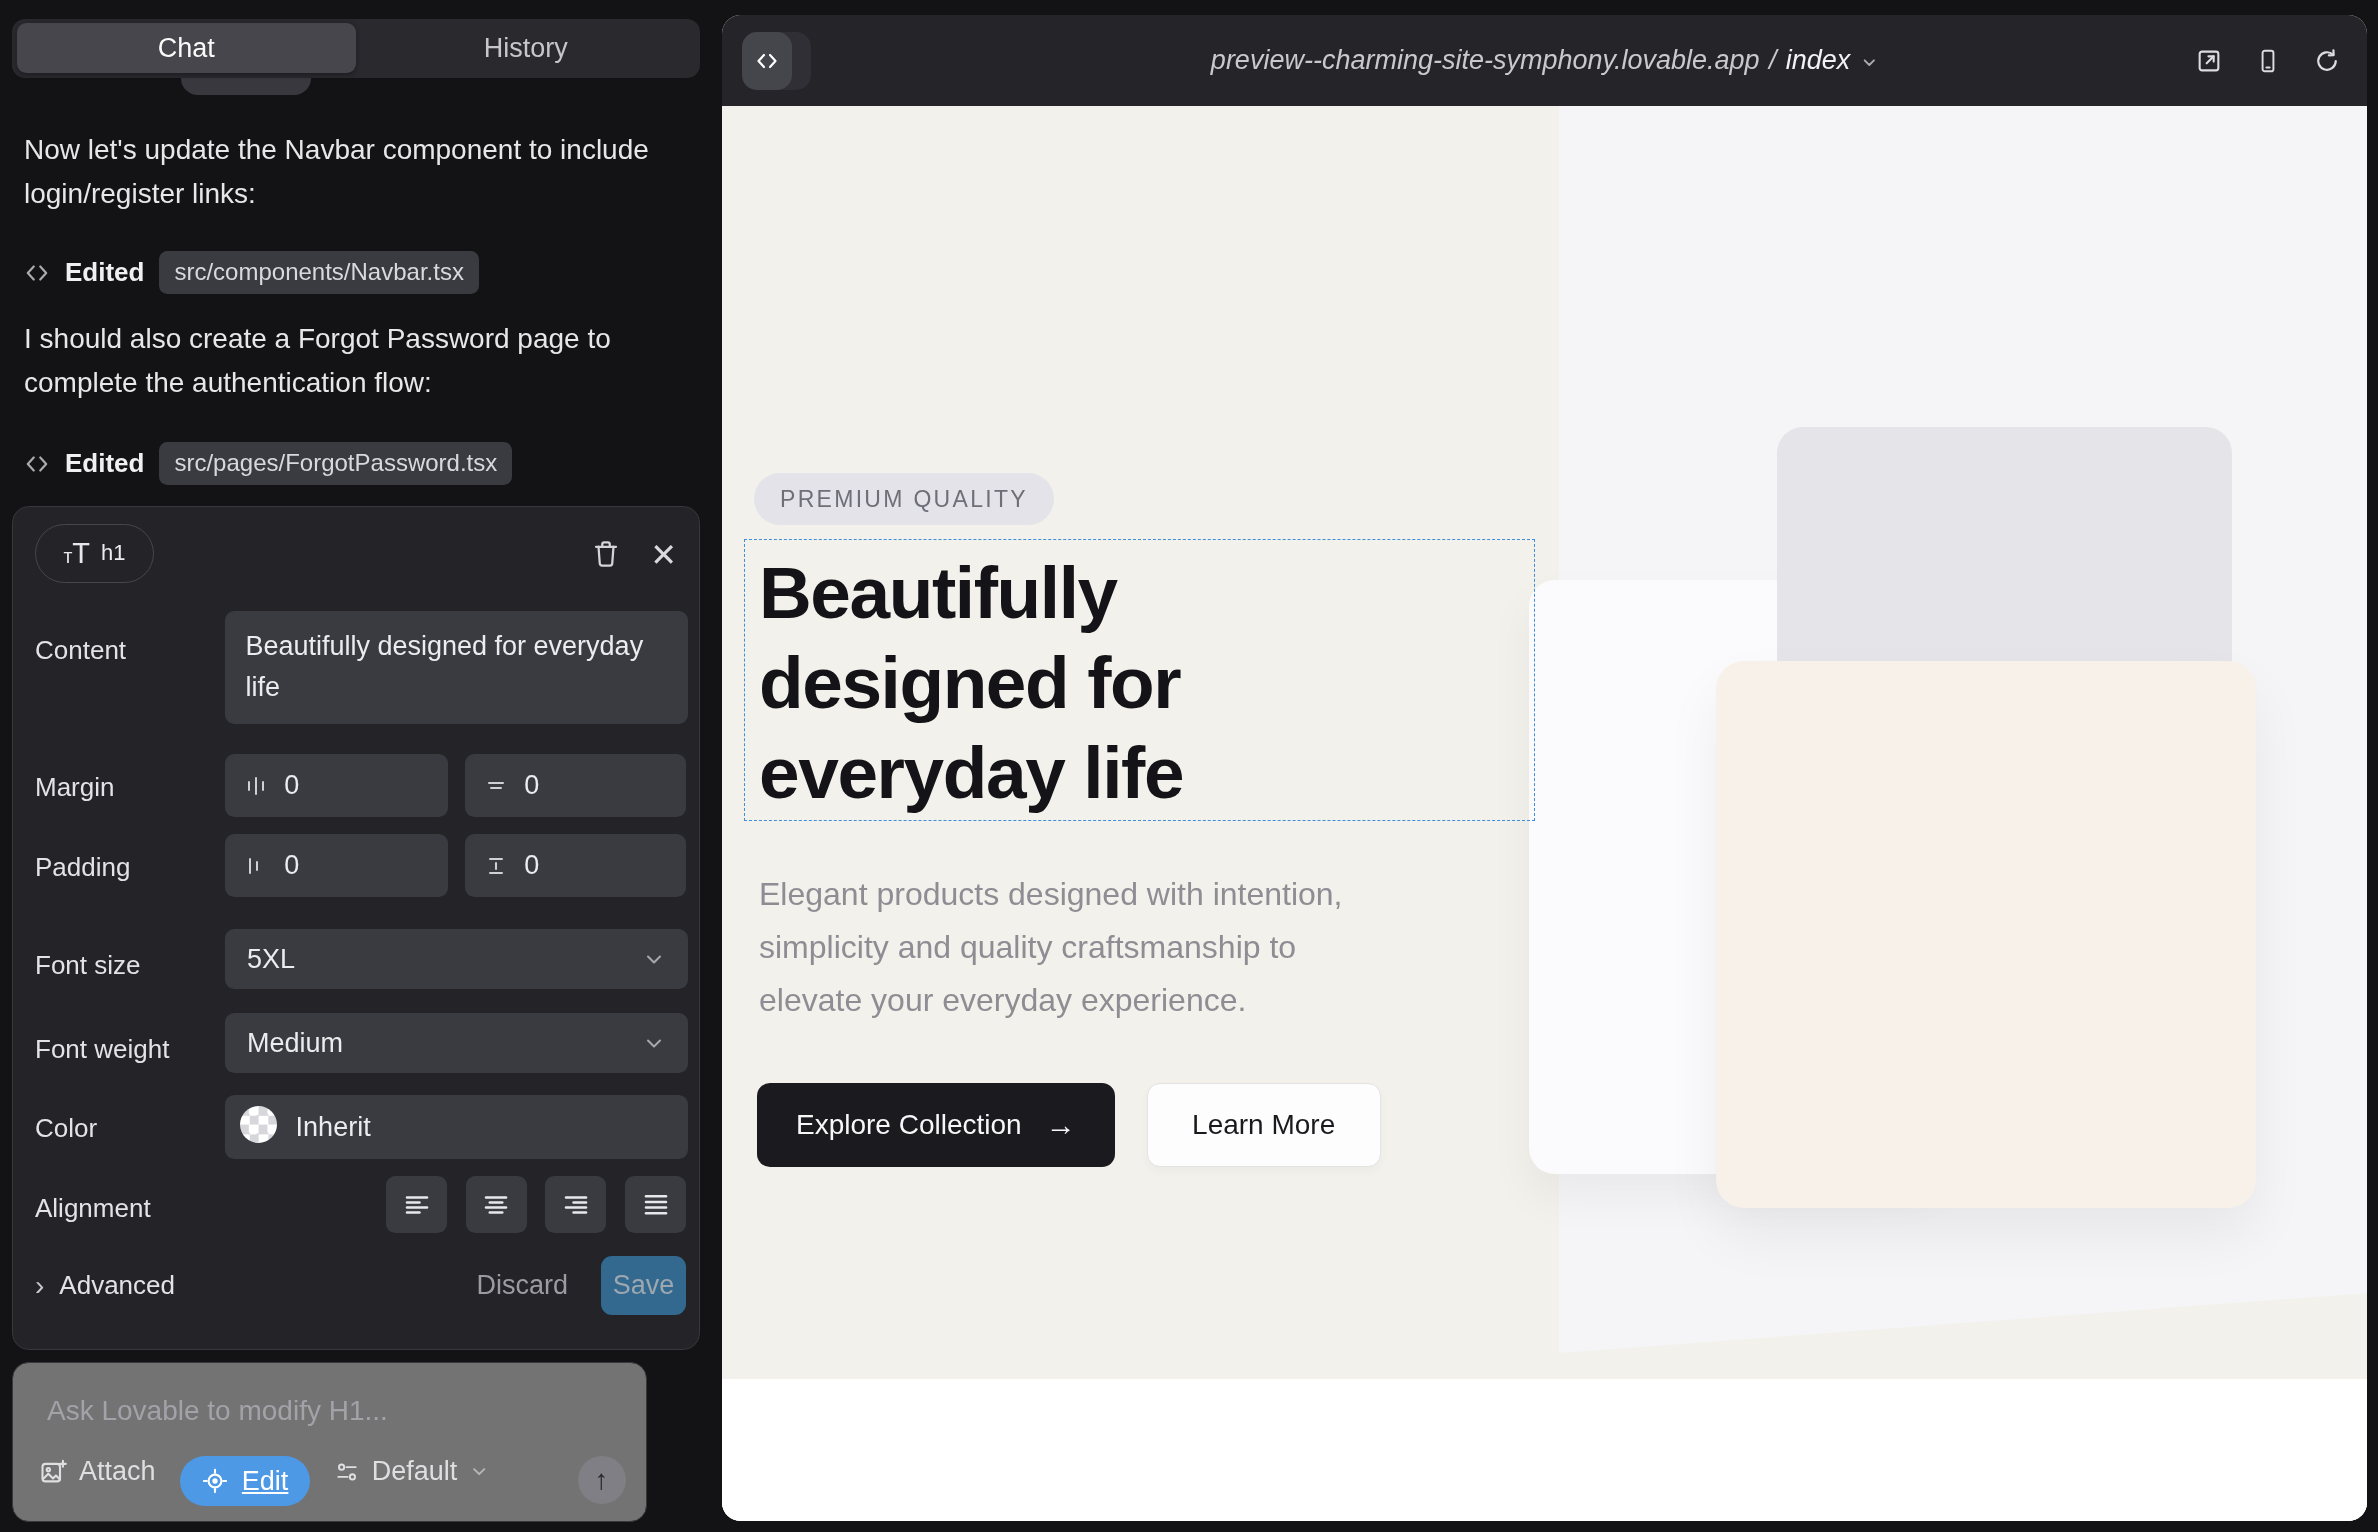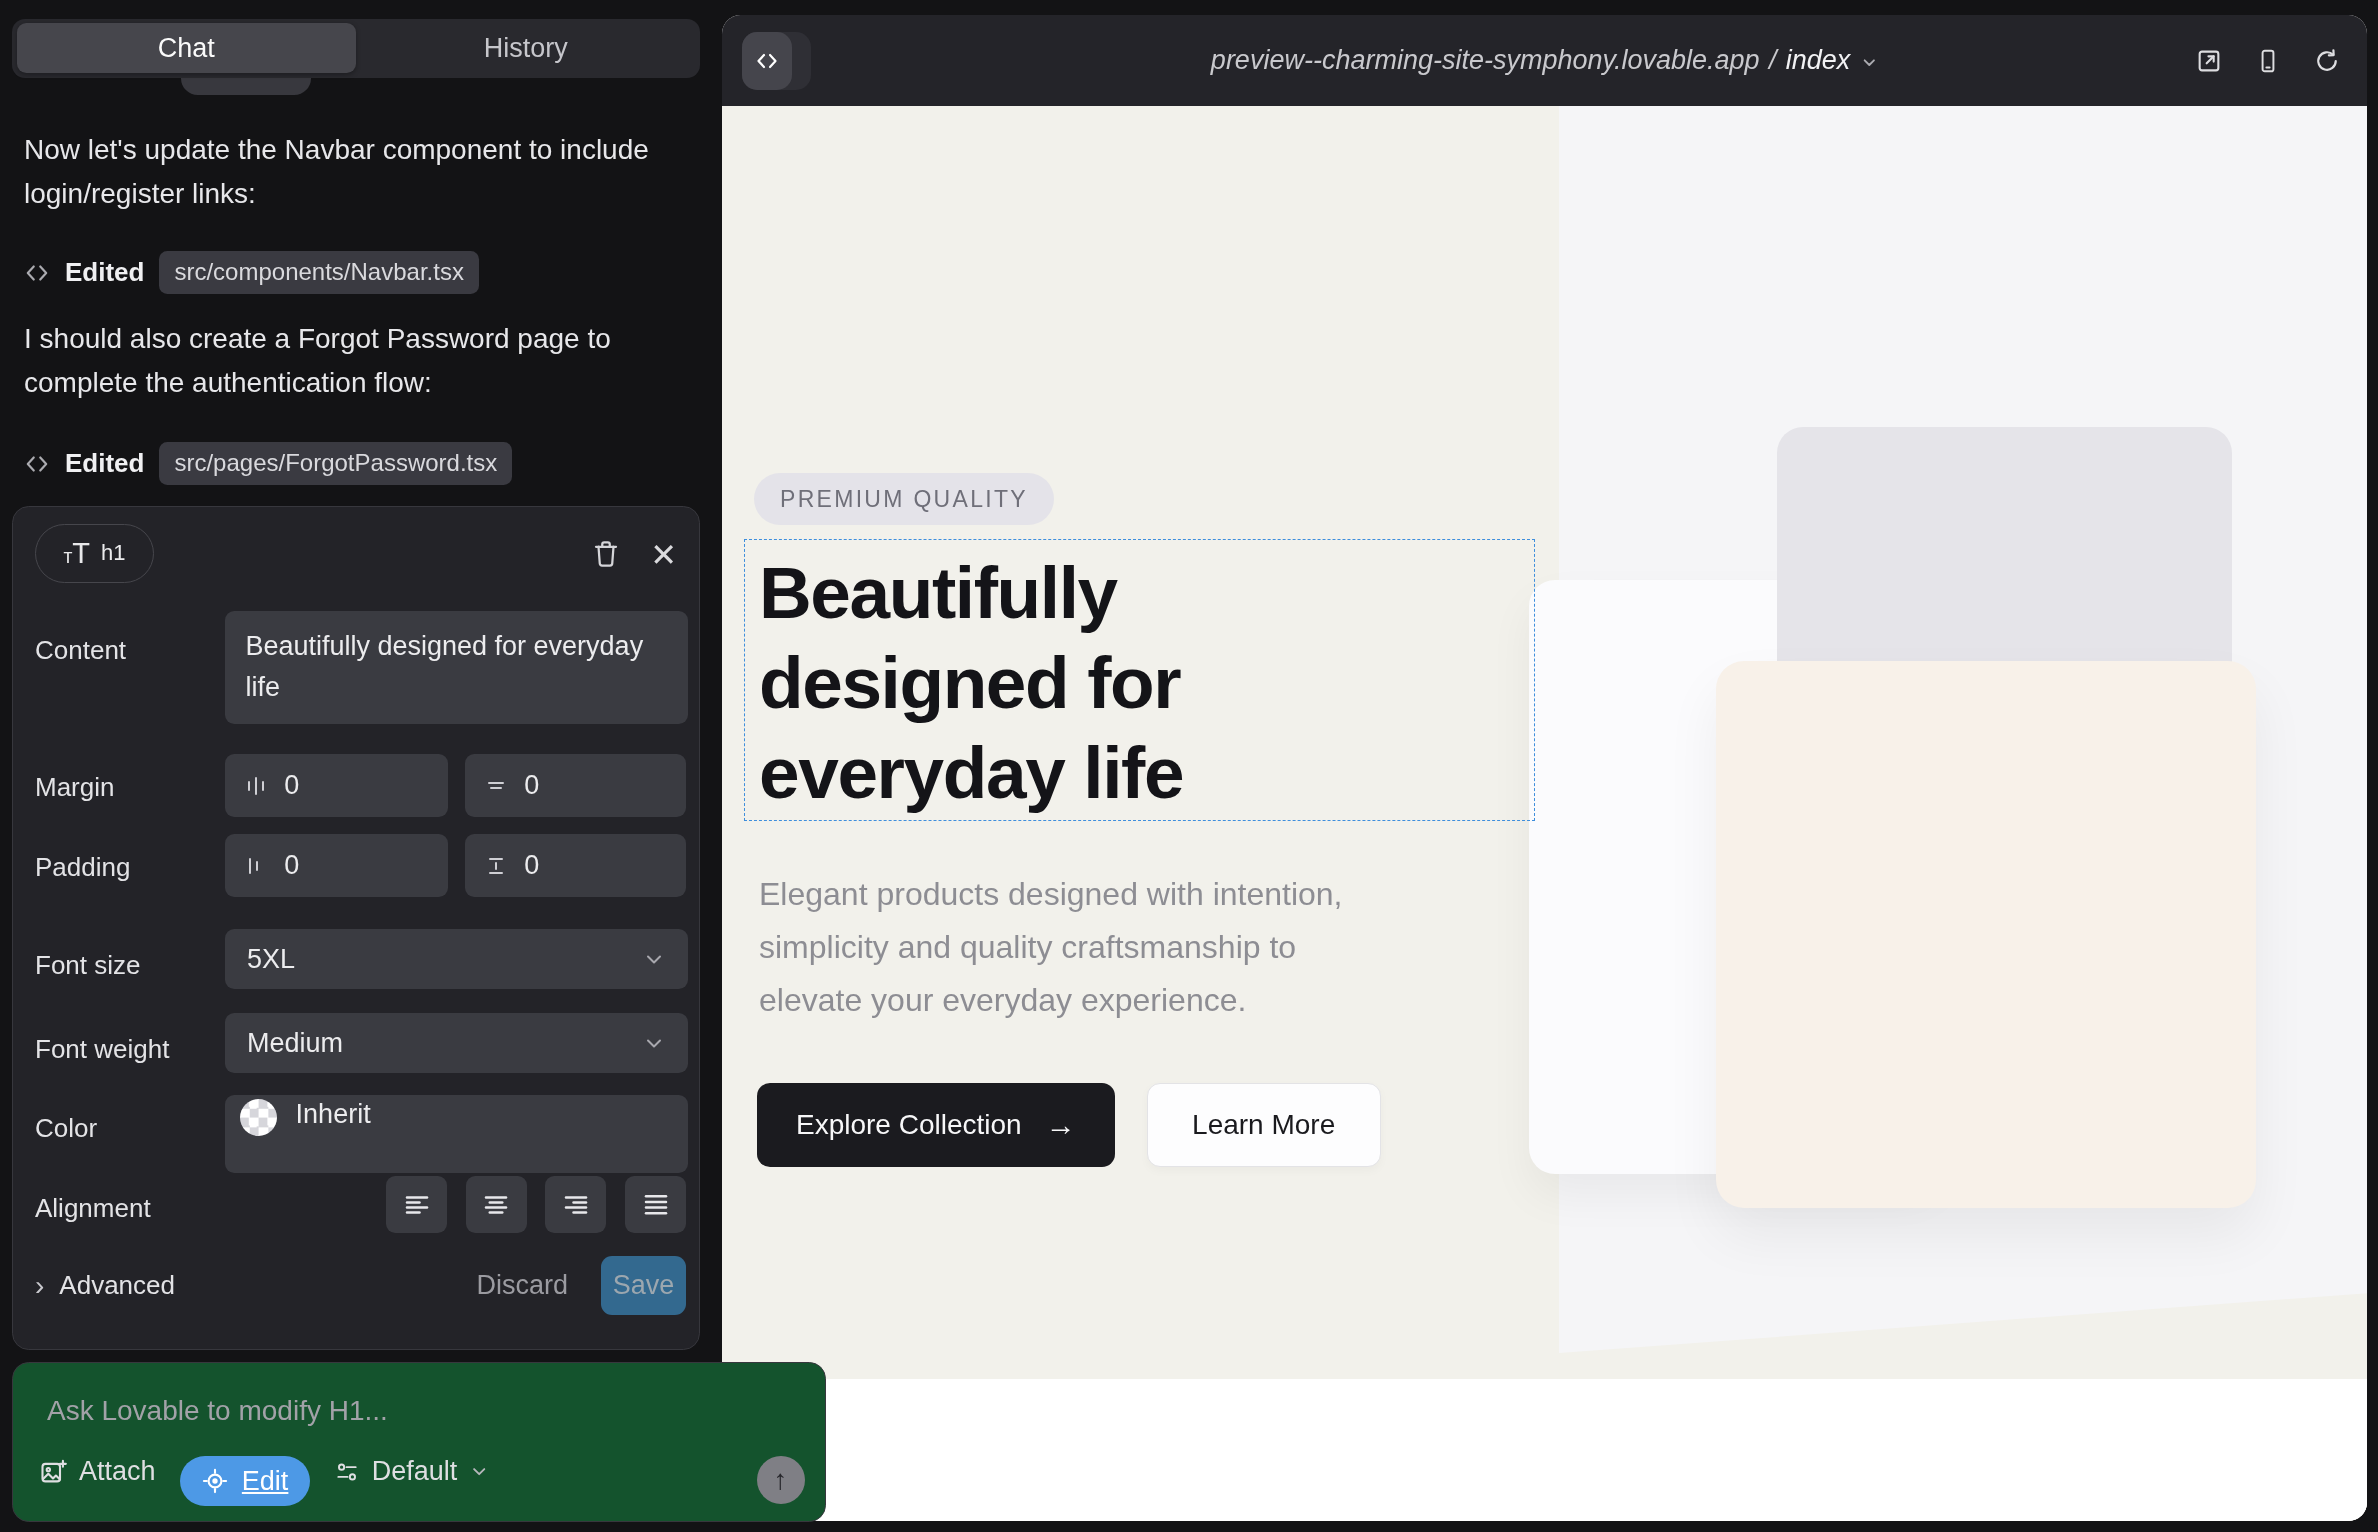--- a/index.html
+++ b/index.html
@@ -38,33 +38,33 @@
   .icon-btn.close { right:22px; top:32px; font-size:32px; color:#DADADD; line-height:32px; }
 
   .f-label { position:absolute; left:22px; font-size:26px; font-weight:500; color:#E3E3E6; }
   .ctrl { position:absolute; background:#3A3B41; border-radius:9.3px; color:#ECECEE; font-size:27px; }
   .content-box { left:212px; top:104px; width:463px; height:113px; padding:15px 20.4px; line-height:41px; }
   .mini { left:212px; width:223px; height:63px; display:flex; align-items:center; gap:16.7px; padding:0 18.6px; color:#ECECEE; }
   .mini.second { left:452px; width:221px; }
   .mini svg { color:#CFCFD4; flex:none; }
   .select { left:212px; width:463px; height:60px; display:flex; align-items:center; padding:0 22px; }
   .select .chev { margin-left:auto; color:#A8A8AE; display:flex; }
-  .color-ctrl { left:212px; top:588px; width:463px; height:78px; display:flex; align-items:flex-start; gap:18.6px; padding:4px 15px; }
+  .color-ctrl { left:212px; top:588px; width:463px; height:64px; display:flex; align-items:flex-end; gap:18.6px; padding:16px 15px; }
   .swatch { width:37px; height:37px; border-radius:50%;
     background:repeating-conic-gradient(#ffffff 0% 25%, #D6D6DB 25% 50%) 0 0/18.6px 18.6px; }
   .align-row { position:absolute; right:13px; top:669px; display:flex; gap:18.6px; }
   .align-btn { width:61px; height:57px; background:#3A3B41; border-radius:9.3px; display:flex; align-items:center; justify-content:center; color:#E8E8EB; }
   .efoot { position:absolute; left:22px; right:13px; top:748px; height:61px; display:flex; align-items:center; }
   .advanced { display:flex; align-items:center; gap:15px; color:#E3E3E6; font-size:26px; font-weight:500; }
   .advanced .gt { color:#C9C9CE; font-size:28px; }
   .discard { margin-left:auto; color:#9B9BA1; font-size:27px; margin-right:33px; }
   .save { width:85px; height:59px; background:#33698F; color:#9CA7AF; border-radius:11px; font-size:27px;
     display:flex; align-items:center; justify-content:center; }
 
-  .composer { position:absolute; left:12px; top:1362px; width:814px; height:160px; background:#14532d;
+  .composer { position:absolute; left:12px; top:1362px; width:635px; height:160px; background:#737373;
     border:0.9px solid #37373D; border-radius:16.7px; z-index:2; }
   .composer input { position:absolute; left:34px; top:32px; width:594px; background:transparent; border:none; outline:none;
     font-size:28px; color:#E7E7EA; font-family:"Liberation Sans",sans-serif; }
   .composer input::placeholder { color:#A2A2A8; }
   .crow { position:absolute; left:26px; right:20.4px; bottom:13px; height:52px; display:flex; align-items:flex-start; gap:24px; }
   .cbtn { display:flex; align-items:center; gap:12px; color:#DFDFE2; font-size:27px; }
   .edit-pill { height:50px; border-radius:25px; background:#4D99E6; color:#FFFFFF; display:flex; align-items:center; gap:13px; padding:0 21.3px; font-size:27px;text-decoration:underline; }
   .chev-sm { color:#B7B7BC; display:flex; }
   .send { margin-left:auto; width:48px; height:48px; border-radius:50%; background:#7F7F85; color:#26262B;
     display:flex; align-items:center; justify-content:center; font-size:28px; font-weight:700; }

